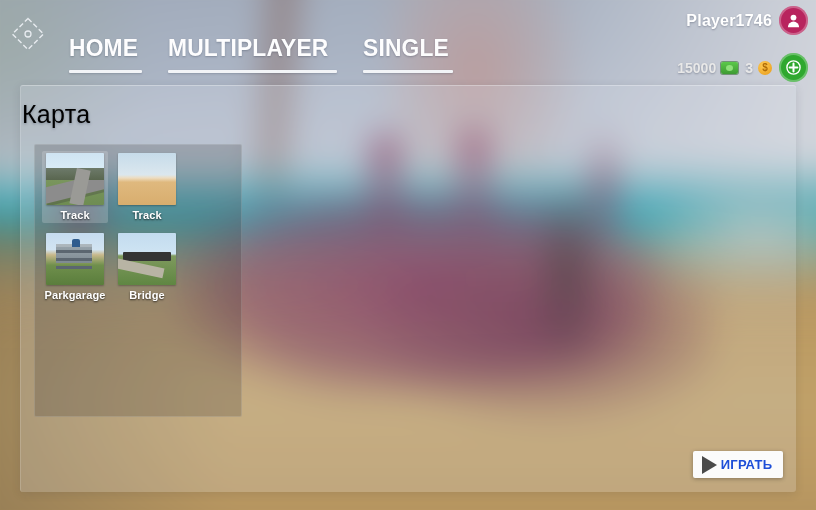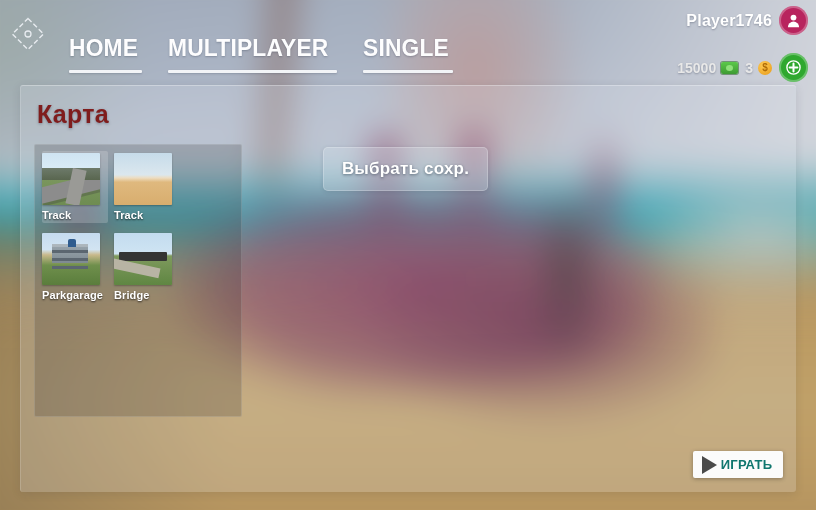--- a/index.html
+++ b/index.html
@@ -150,38 +150,38 @@
   
   #panel {
     position:absolute; left:20px; top:85px; width:776px; height:407px; z-index:4;
     background:rgba(225,232,240,.20);
     border-top:1px solid rgba(255,255,255,.30);
     border-left:1px solid rgba(255,255,255,.16);
     border-radius:3px;
     box-shadow:0 2px 10px rgba(40,40,50,.12);
   }
   #panel-title {
-    position:absolute; left:16px; top:14px;
-    font-size:25px; font-weight:bold; color:#7f1d1d; letter-spacing:.3px;
+    position:absolute; left:1px; top:14px;
+    font-size:25px; font-weight:normal; color:#000000; letter-spacing:.3px;
     text-shadow:0 1px 3px rgba(40,50,70,.40);
   }
 
   
   #map-list {
     position:absolute; left:13px; top:58px; width:208px; height:273px;
     background:rgba(40,36,34,.20);
     border:1px solid rgba(255,255,255,.14);
     border-radius:2px;
     padding:6px 0 0 4px;
     display:flex; flex-wrap:wrap; align-content:flex-start;
     overflow:hidden;
   }
   .map-card {
     width:66px; margin:0 3px 8px 3px; padding:2px 0 2px 0;
-    display:flex; flex-direction:column; cursor:pointer;
+    display:flex; flex-direction:column; align-items:center; cursor:pointer;
     border-radius:2px;
   }
   .map-card.selected { background:rgba(235,238,240,.22); }
   .map-thumb {
     width:58px; height:52px; border-radius:1px; overflow:hidden;
     box-shadow:0 1px 2px rgba(0,0,0,.28);
     position:relative;
   }
   .map-name {
     margin-top:4px; font-size:11px; font-weight:bold; color:#ffffff;
@@ -251,21 +251,21 @@
   
   #play-btn {
     position:absolute; right:13px; bottom:14px; width:90px; height:27px;
     background:#fbfbfb; border-radius:2px;
     display:flex; align-items:center; justify-content:center; gap:4px;
     cursor:pointer; box-shadow:0 1px 4px rgba(0,0,0,.30);
     padding-right:4px;
   }
   #play-label {
     font-family:"Liberation Sans Narrow","Liberation Sans", sans-serif;
-    font-size:13px; font-weight:bold; color:#0f766e; letter-spacing:.2px;
+    font-size:13px; font-weight:bold; color:#1d4ed8; letter-spacing:.2px;
   }
   .play-tri {
     width:0; height:0; border-left:15px solid #4a4a4a;
     border-top:9px solid transparent; border-bottom:9px solid transparent;
     margin-left:2px;
   }
 </style>
 </head>
 <body>
 
@@ -373,22 +373,19 @@
       <div class="map-name">Parkgarage</div>
     </div>
 
     <div class="map-card">
       <div class="map-thumb th-bridge"></div>
       <div class="map-name">Bridge</div>
     </div>
 
   </div>
 
-  <div id="save-btn">
-    <span id="save-btn-label">Выбрать сохр.</span>
-  </div>
 
   <div id="play-btn">
     <span class="play-tri"></span>
     <span id="play-label">ИГРАТЬ</span>
   </div>
 
 </div>
 
 </body></html>

